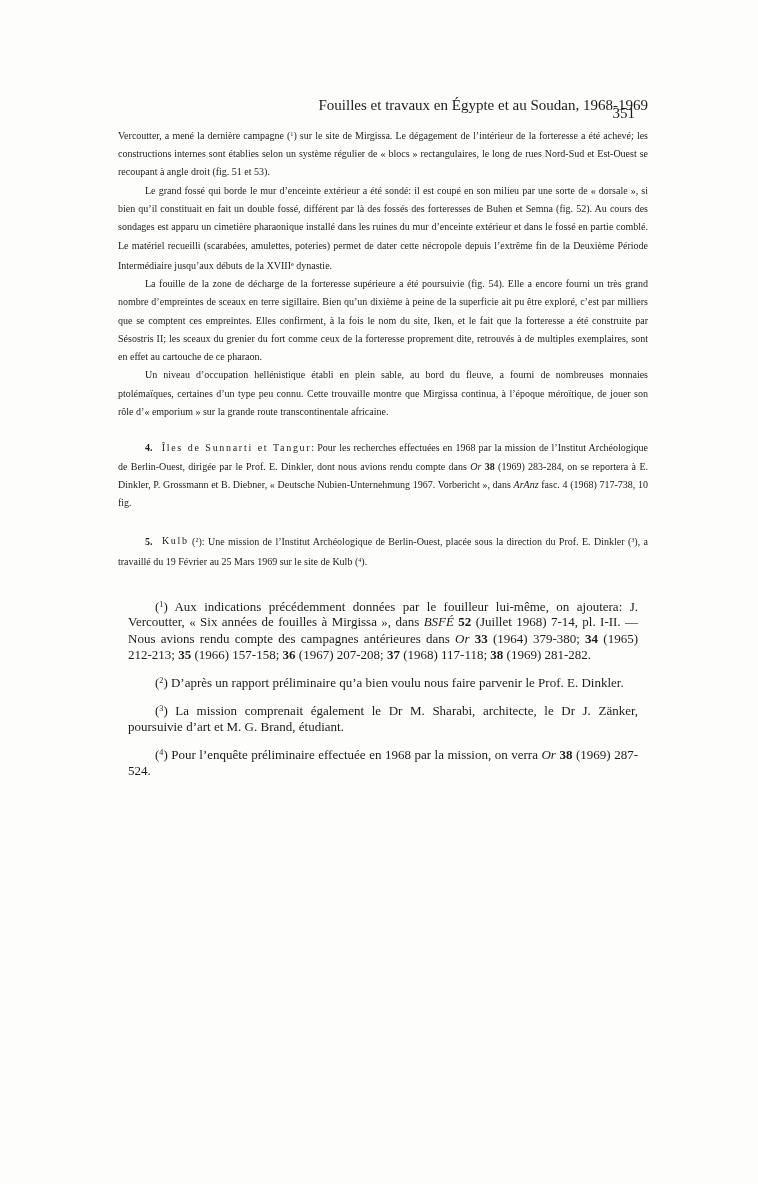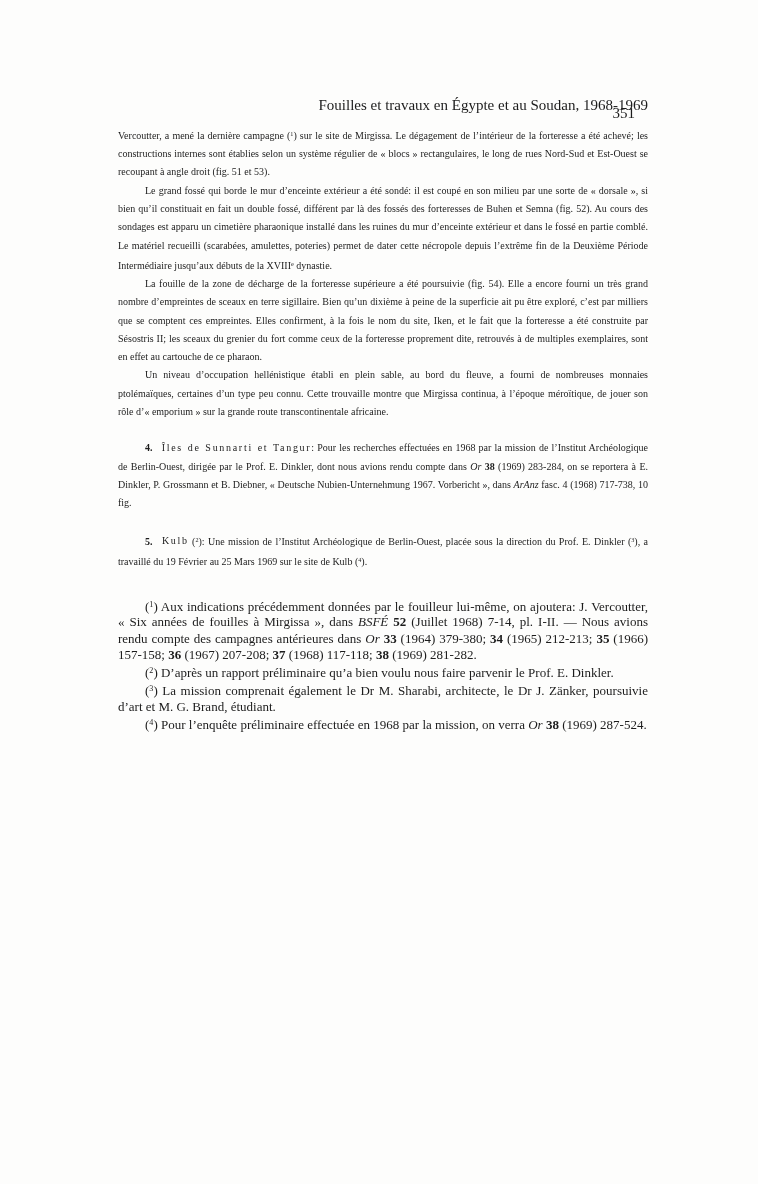--- a/index.html
+++ b/index.html
@@ -39,21 +39,21 @@
   .para {
     margin: 0;
     font-size: 10px;
     line-height: 18.3px;
     text-align: justify;
   }
   .ind { text-indent: 27px; }
   .gap { margin-top: 18px; }
   .footnotes { margin-top: 26px; }
   .fn {
-    margin: 0;
+    margin: 10px;
     font-size: 13px;
     line-height: 16.2px;
     text-align: justify;
     text-indent: 27px;
   }
   .it  { font-style: italic; }
   .bd  { font-weight: bold; }
   .spd { letter-spacing: 0.17em; margin-left: 6px; }
   .sup {
     font-size: 62%;

